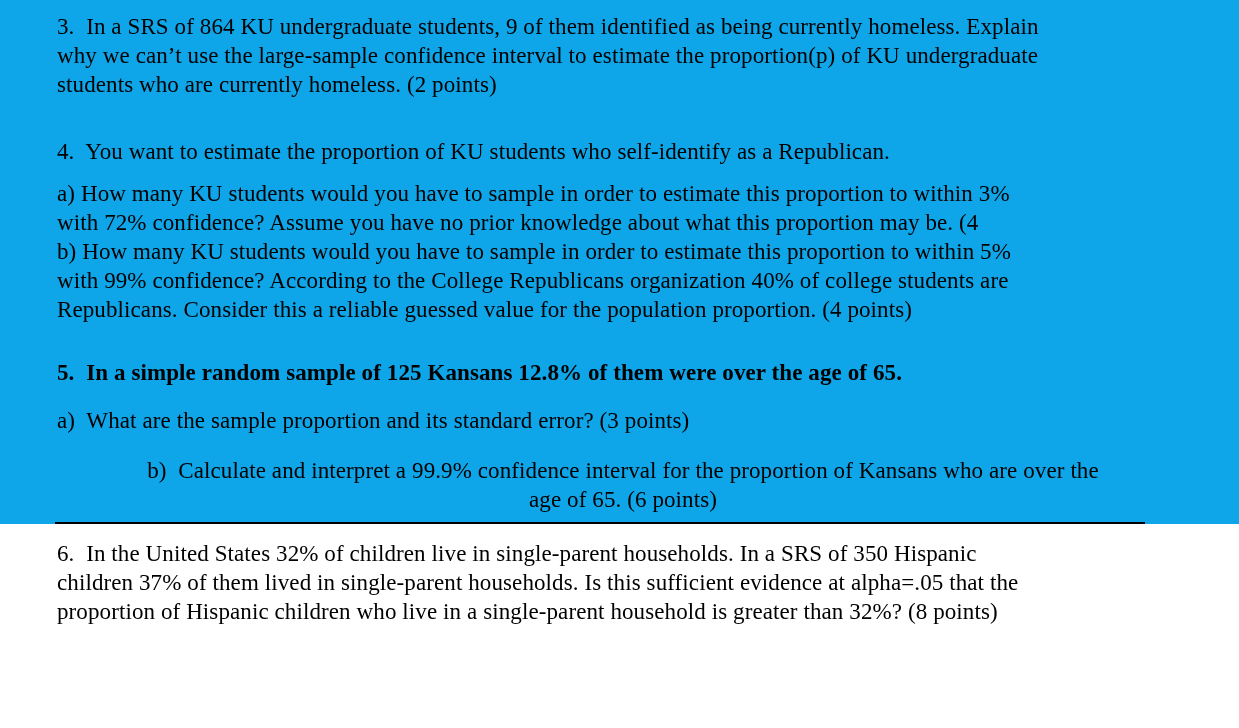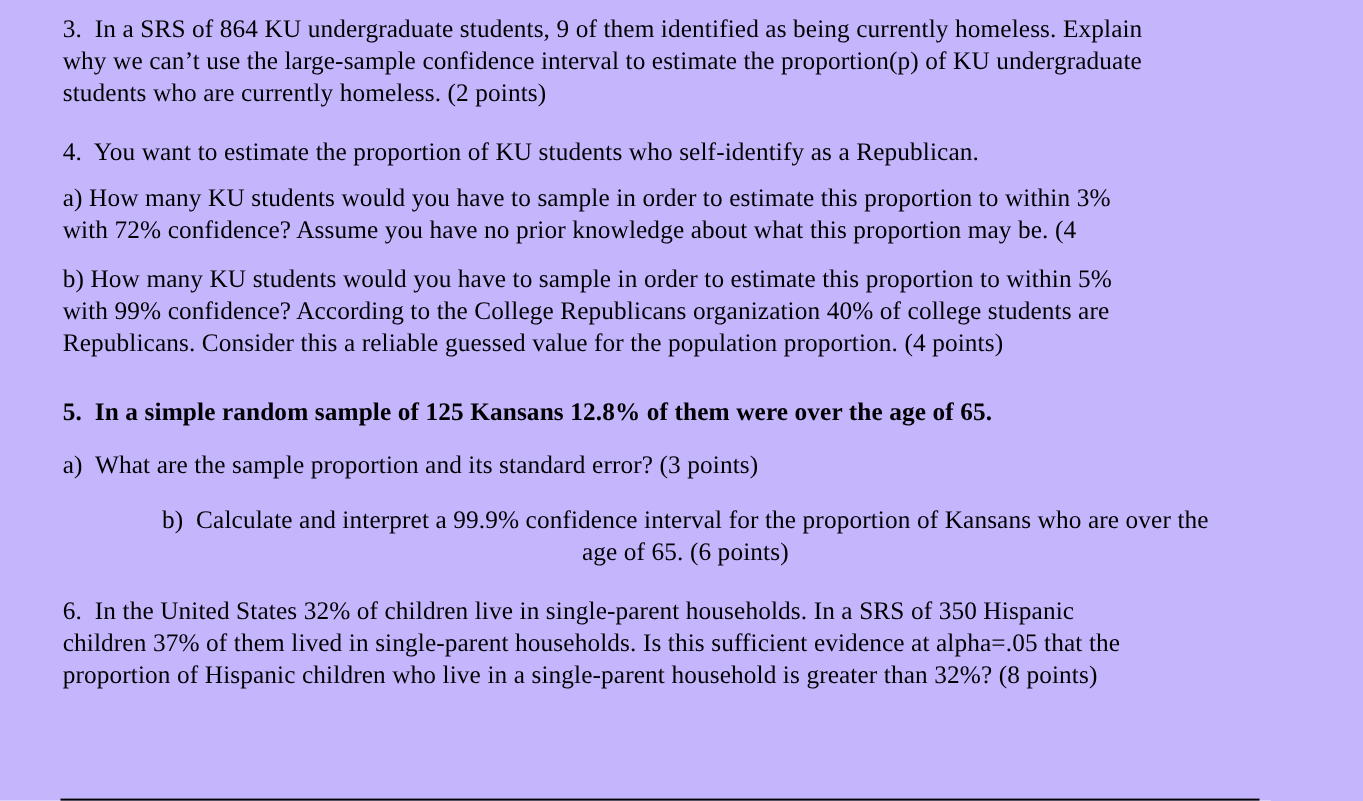--- a/index.html
+++ b/index.html
@@ -11,40 +11,40 @@
     width: 1239px;
     height: 728px;
     overflow: hidden;
     color: #000000;
     font-family: "Liberation Serif", "DejaVu Serif", serif;
   }
   .doc {
     position: relative;
     box-sizing: border-box;
     width: 1239px;
-    height: 728px;
+    height: 524px;
     padding: 12px 50px 0 57px;
-    background: #c4b5fd;
+    background: #0ea5e9;
   }
   .para {
     margin: 0;
     padding: 0;
     font-size: 23px;
   }
   .line {
     display: block;
     white-space: pre-wrap;
     line-height: 29px;
     letter-spacing: 0.1px;
   }
   
   .p-q3      { margin-top: 0; }
-  .p-q4      { margin-top: 24px; }
+  .p-q4      { margin-top: 38px; }
   .p-q4a     { margin-top: 13px; }
-  .p-q4b     { margin-top: 16px; }
+  .p-q4b     { }
   .p-q5      { margin-top: 34px; font-weight: bold; }
   .p-q5a     { margin-top: 19px; }
   .p-q5b     { margin-top: 21px; text-align: center; }
   .p-q6      { margin-top: 25px; }
   .bottom-rule {
     position: absolute;
     left: 55px;
     bottom: 0;
     width: 1090px;
     height: 2px;

